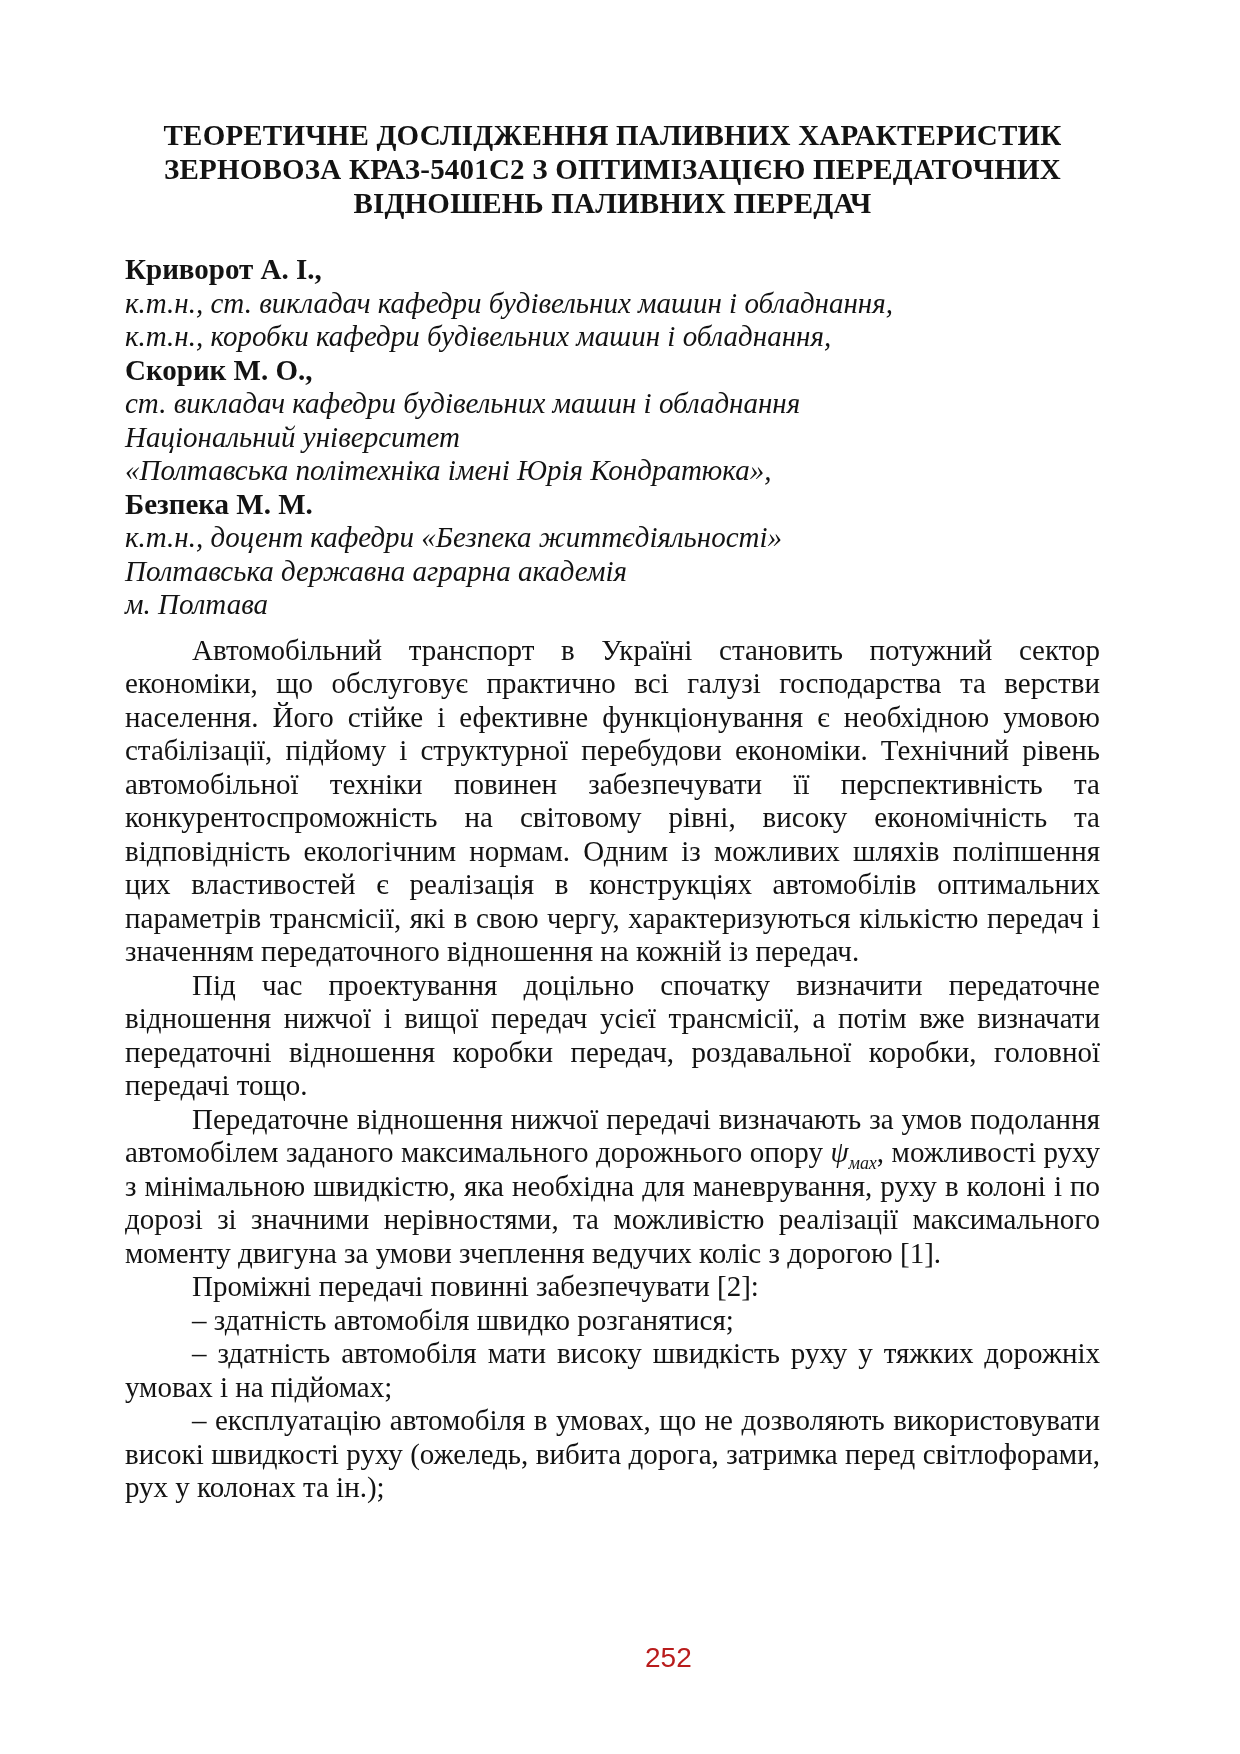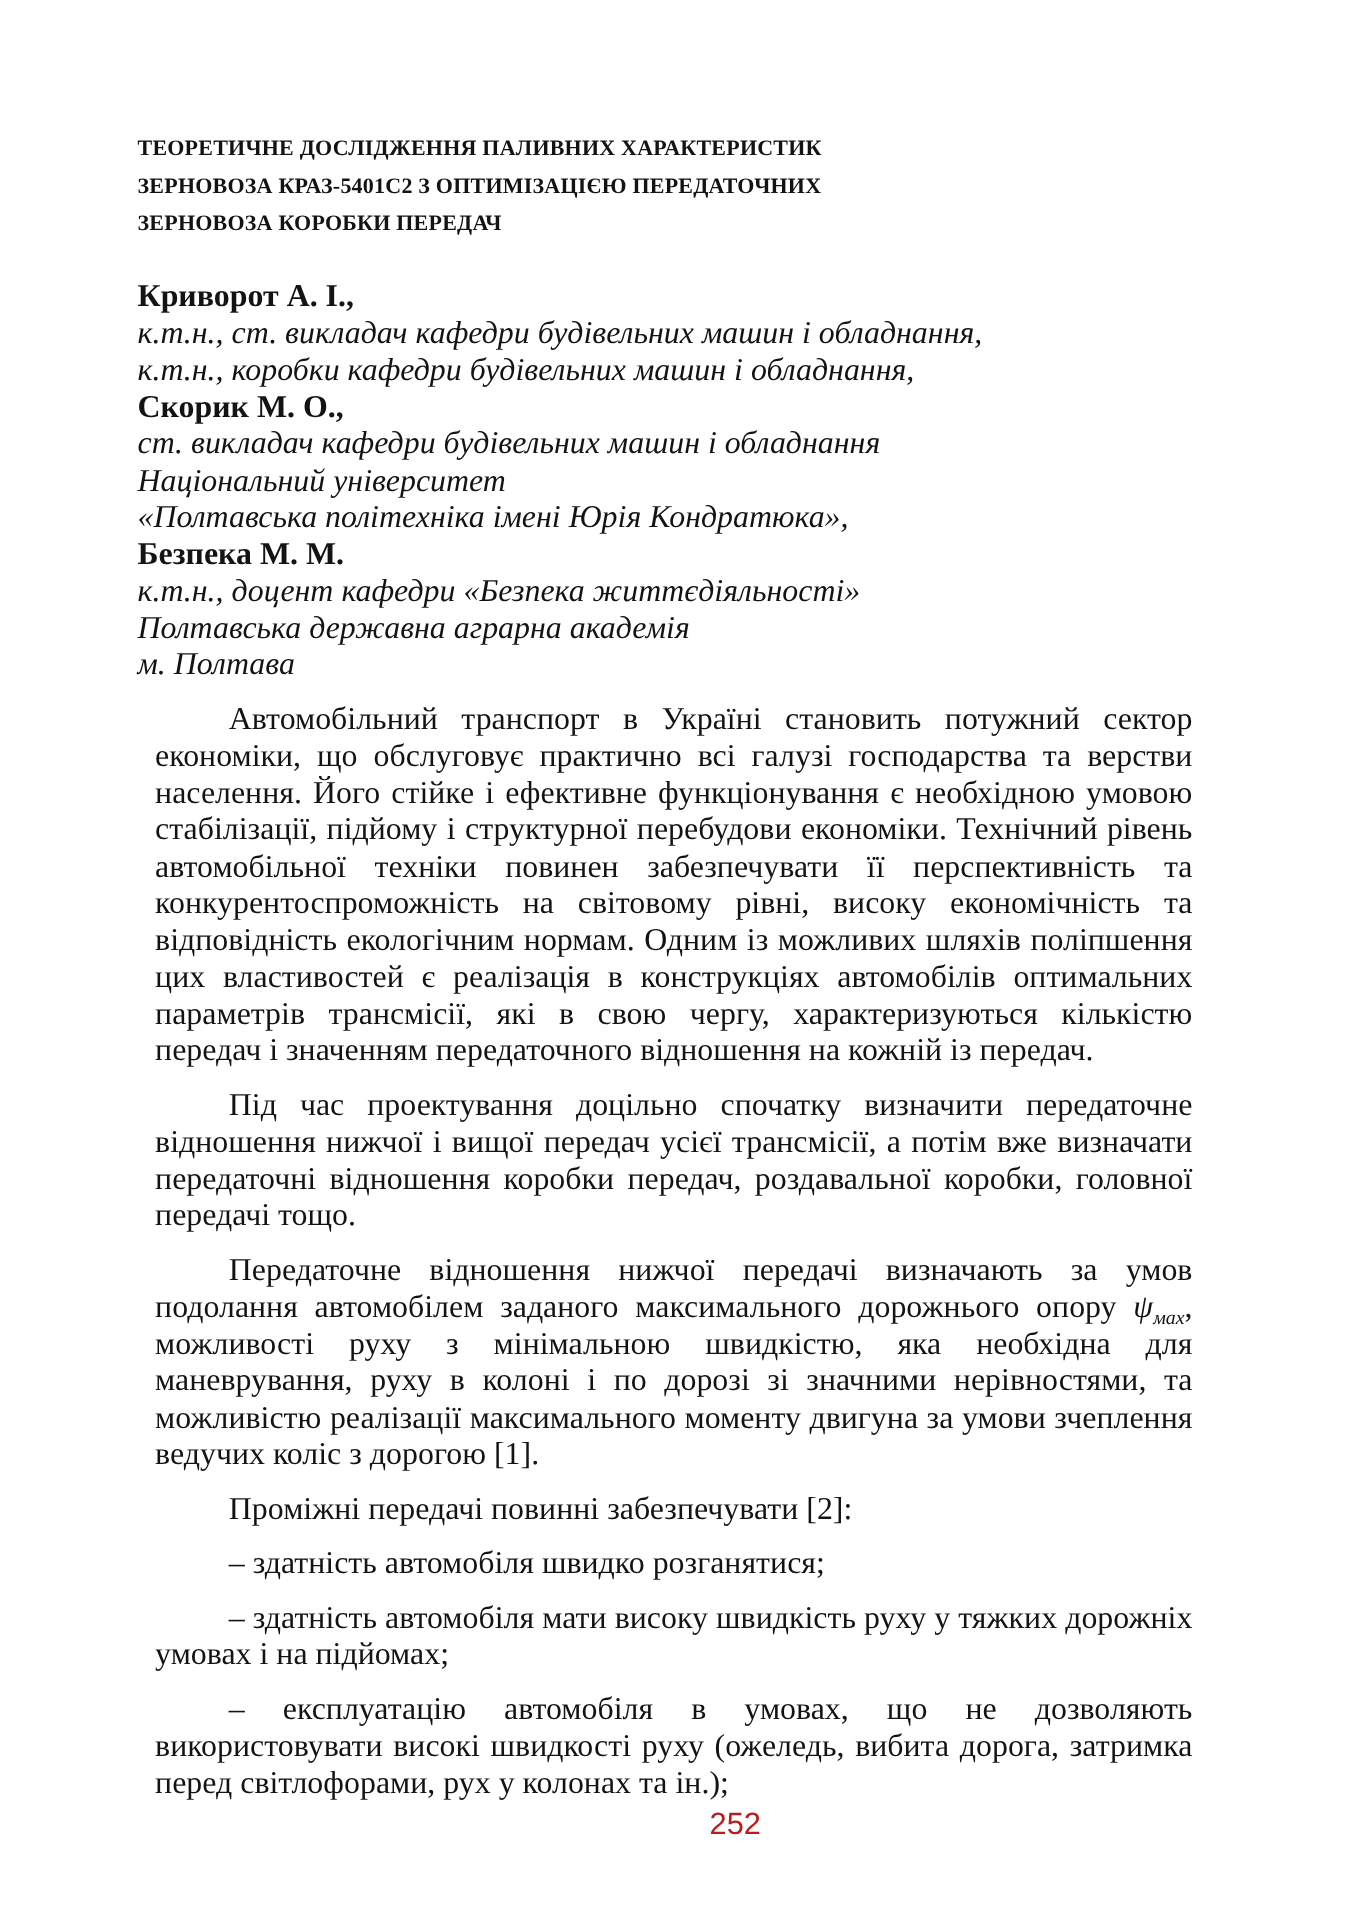--- a/index.html
+++ b/index.html
@@ -14,42 +14,42 @@
     margin: 0 auto;
     background: #ffffff;
     box-sizing: border-box;
     padding: 118px 140px 0 125px;
     color: #131313;
     font-family: "Liberation Serif", "DejaVu Serif", serif;
     overflow: hidden;
   }
   .title {
     margin: 0;
-    font-size: 20px;
+    font-size: 29px;
     font-weight: 700;
     line-height: 34px;
-    text-align: left;
+    text-align: center;
     letter-spacing: 0.2px;
   }
   .title .tline { display: block; }
   .authors {
     margin-top: 33px;
     font-size: 29px;
     line-height: 33.5px;
   }
   .author-name { font-weight: 700; }
   .author-role { font-style: italic; }
   .article-body {
     margin-top: 12px;
     font-size: 29px;
     line-height: 33.5px;
     text-align: justify;
   }
   .article-body p {
-    margin: 16px;
+    margin: 0;
     text-indent: 67px;
   }
   .sym { font-style: italic; }
   .article-body sub {
     font-size: 0.62em;
     line-height: 0;
     font-style: italic;
   }
   .page-number {
     position: absolute;
@@ -61,21 +61,21 @@
   }
 </style>
 </head>
 <body>
 
 <div class="page">
 
   <h1 class="title">
     <span class="tline">ТЕОРЕТИЧНЕ ДОСЛІДЖЕННЯ ПАЛИВНИХ ХАРАКТЕРИСТИК</span>
     <span class="tline">ЗЕРНОВОЗА КРАЗ-5401С2 З ОПТИМІЗАЦІЄЮ ПЕРЕДАТОЧНИХ</span>
-    <span class="tline">ЗЕРНОВОЗА КОРОБКИ ПЕРЕДАЧ</span>
+    <span class="tline">ВІДНОШЕНЬ ПАЛИВНИХ ПЕРЕДАЧ</span>
   </h1>
 
   <div class="authors">
     <div class="author-name">Криворот А. І.,</div>
     <div class="author-role">к.т.н., ст. викладач кафедри будівельних машин і обладнання,</div>
     <div class="author-role">к.т.н., коробки кафедри будівельних машин і обладнання,</div>
     <div class="author-name">Скорик М. О.,</div>
     <div class="author-role">ст. викладач кафедри будівельних машин і обладнання</div>
     <div class="author-role">Національний університет</div>
     <div class="author-role">«Полтавська політехніка імені Юрія Кондратюка»,</div>

